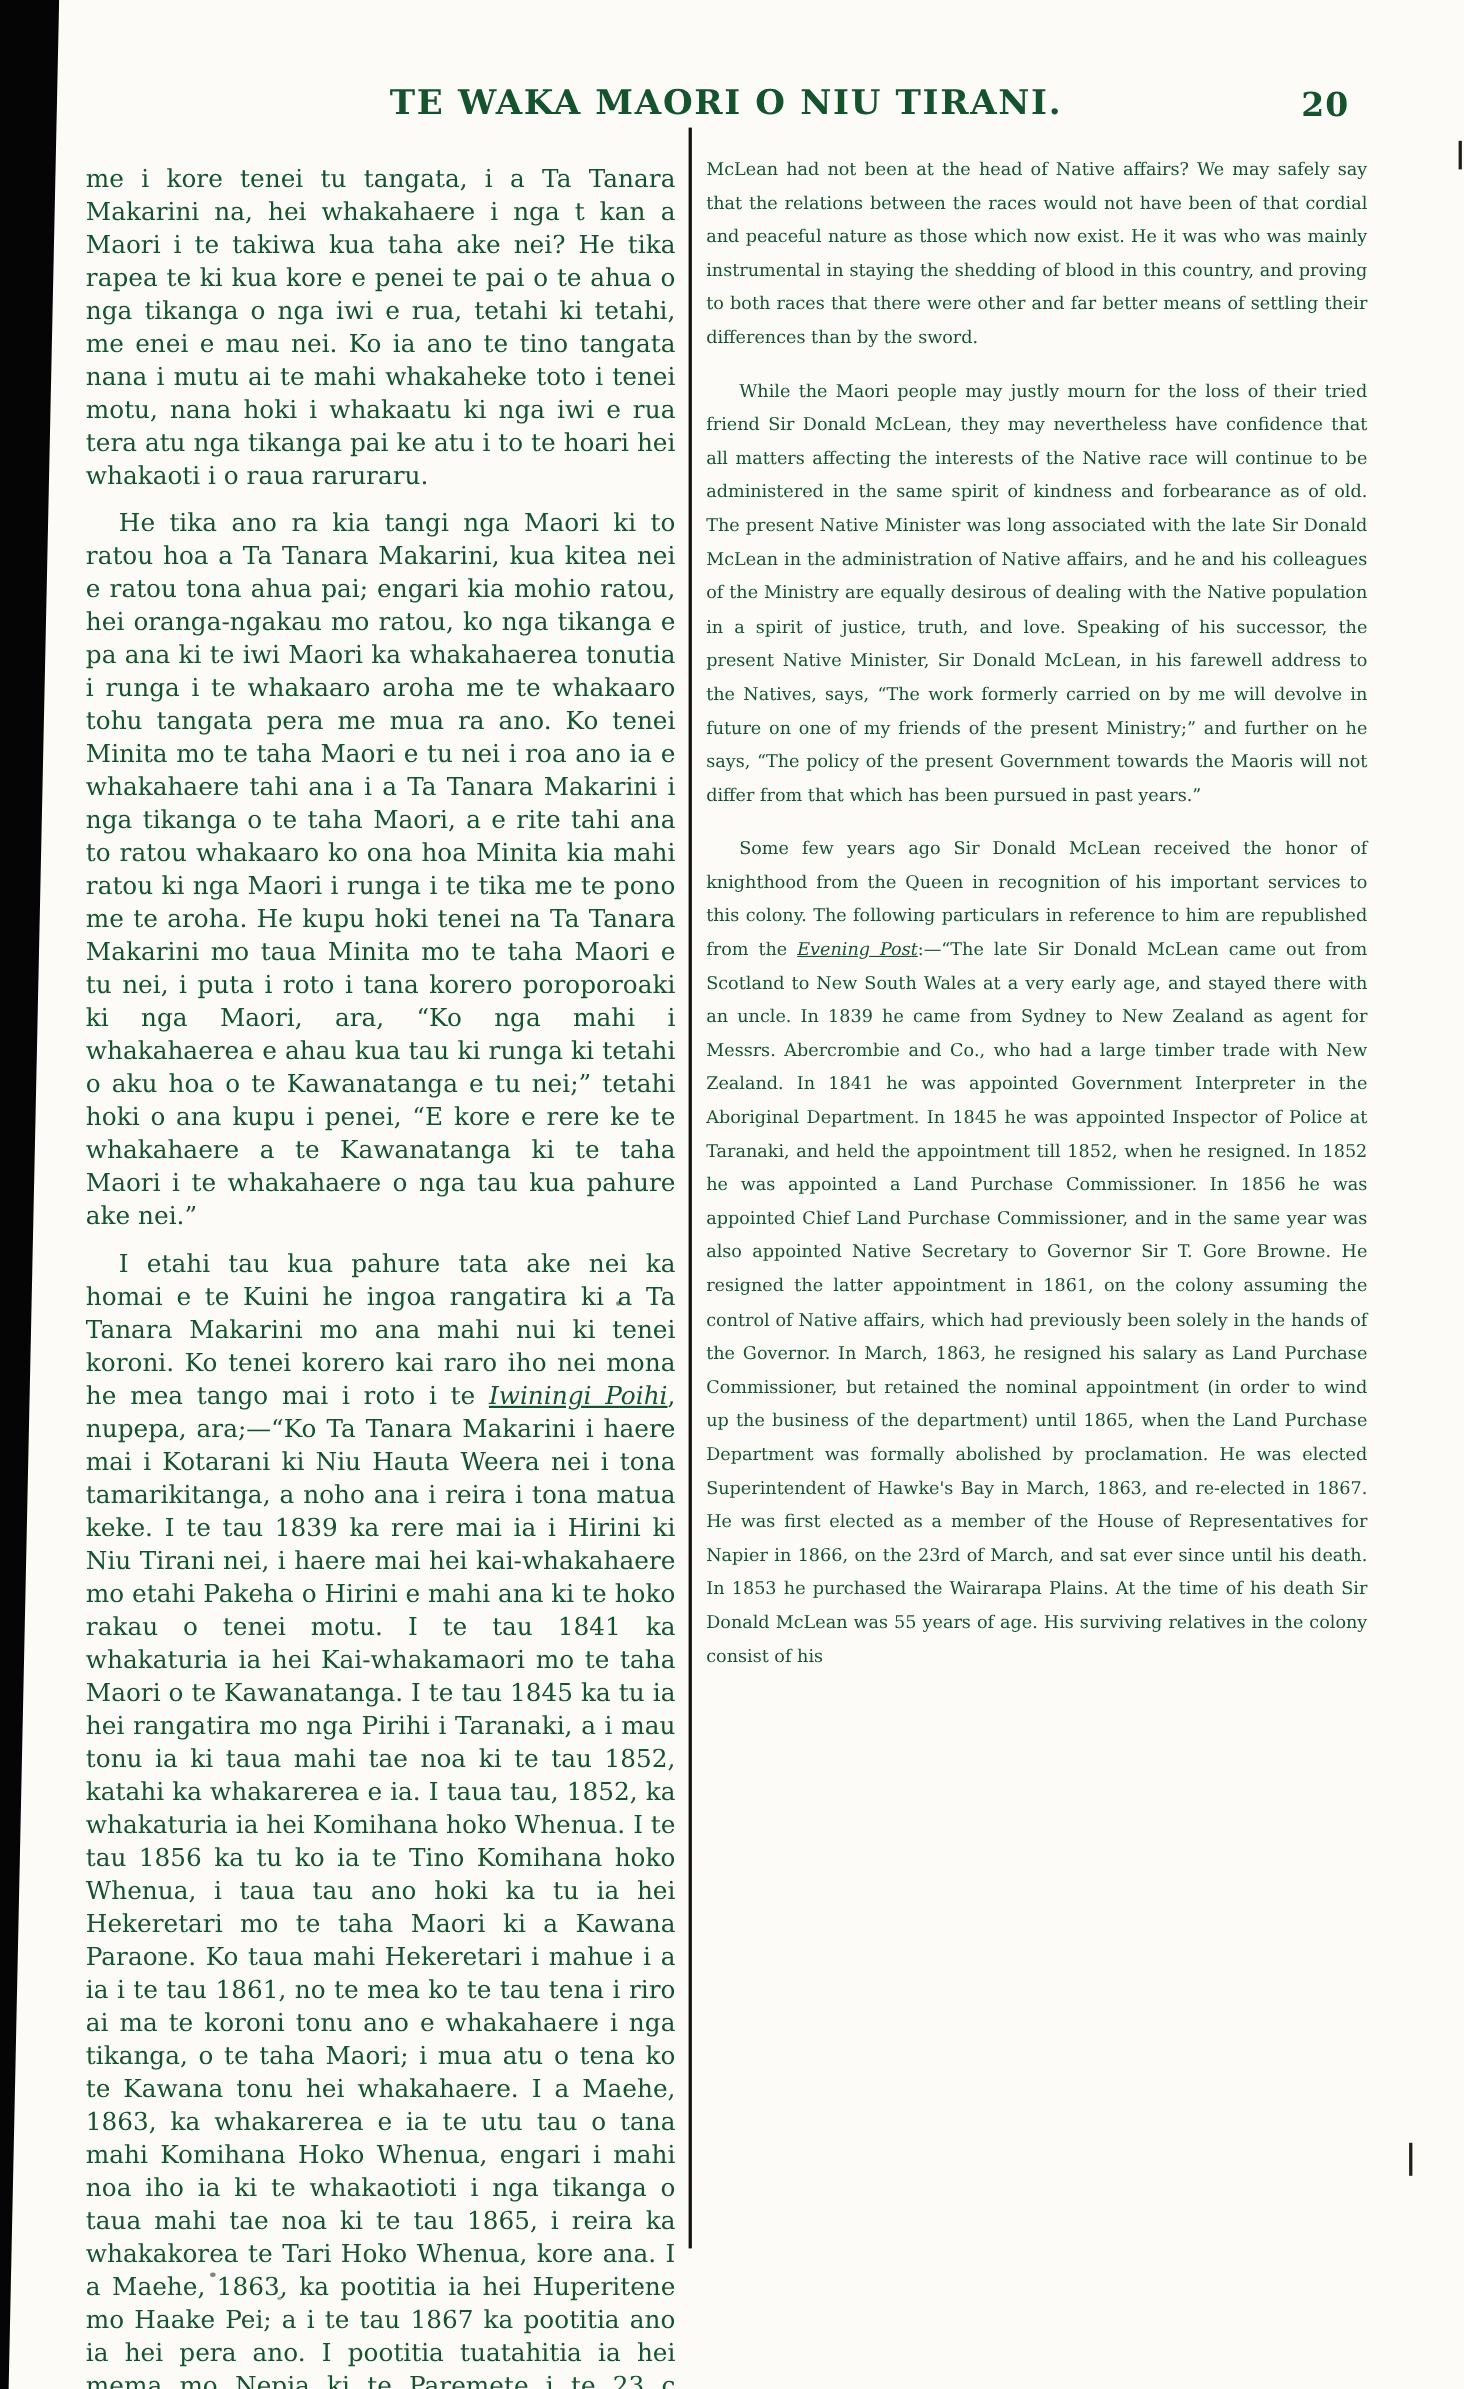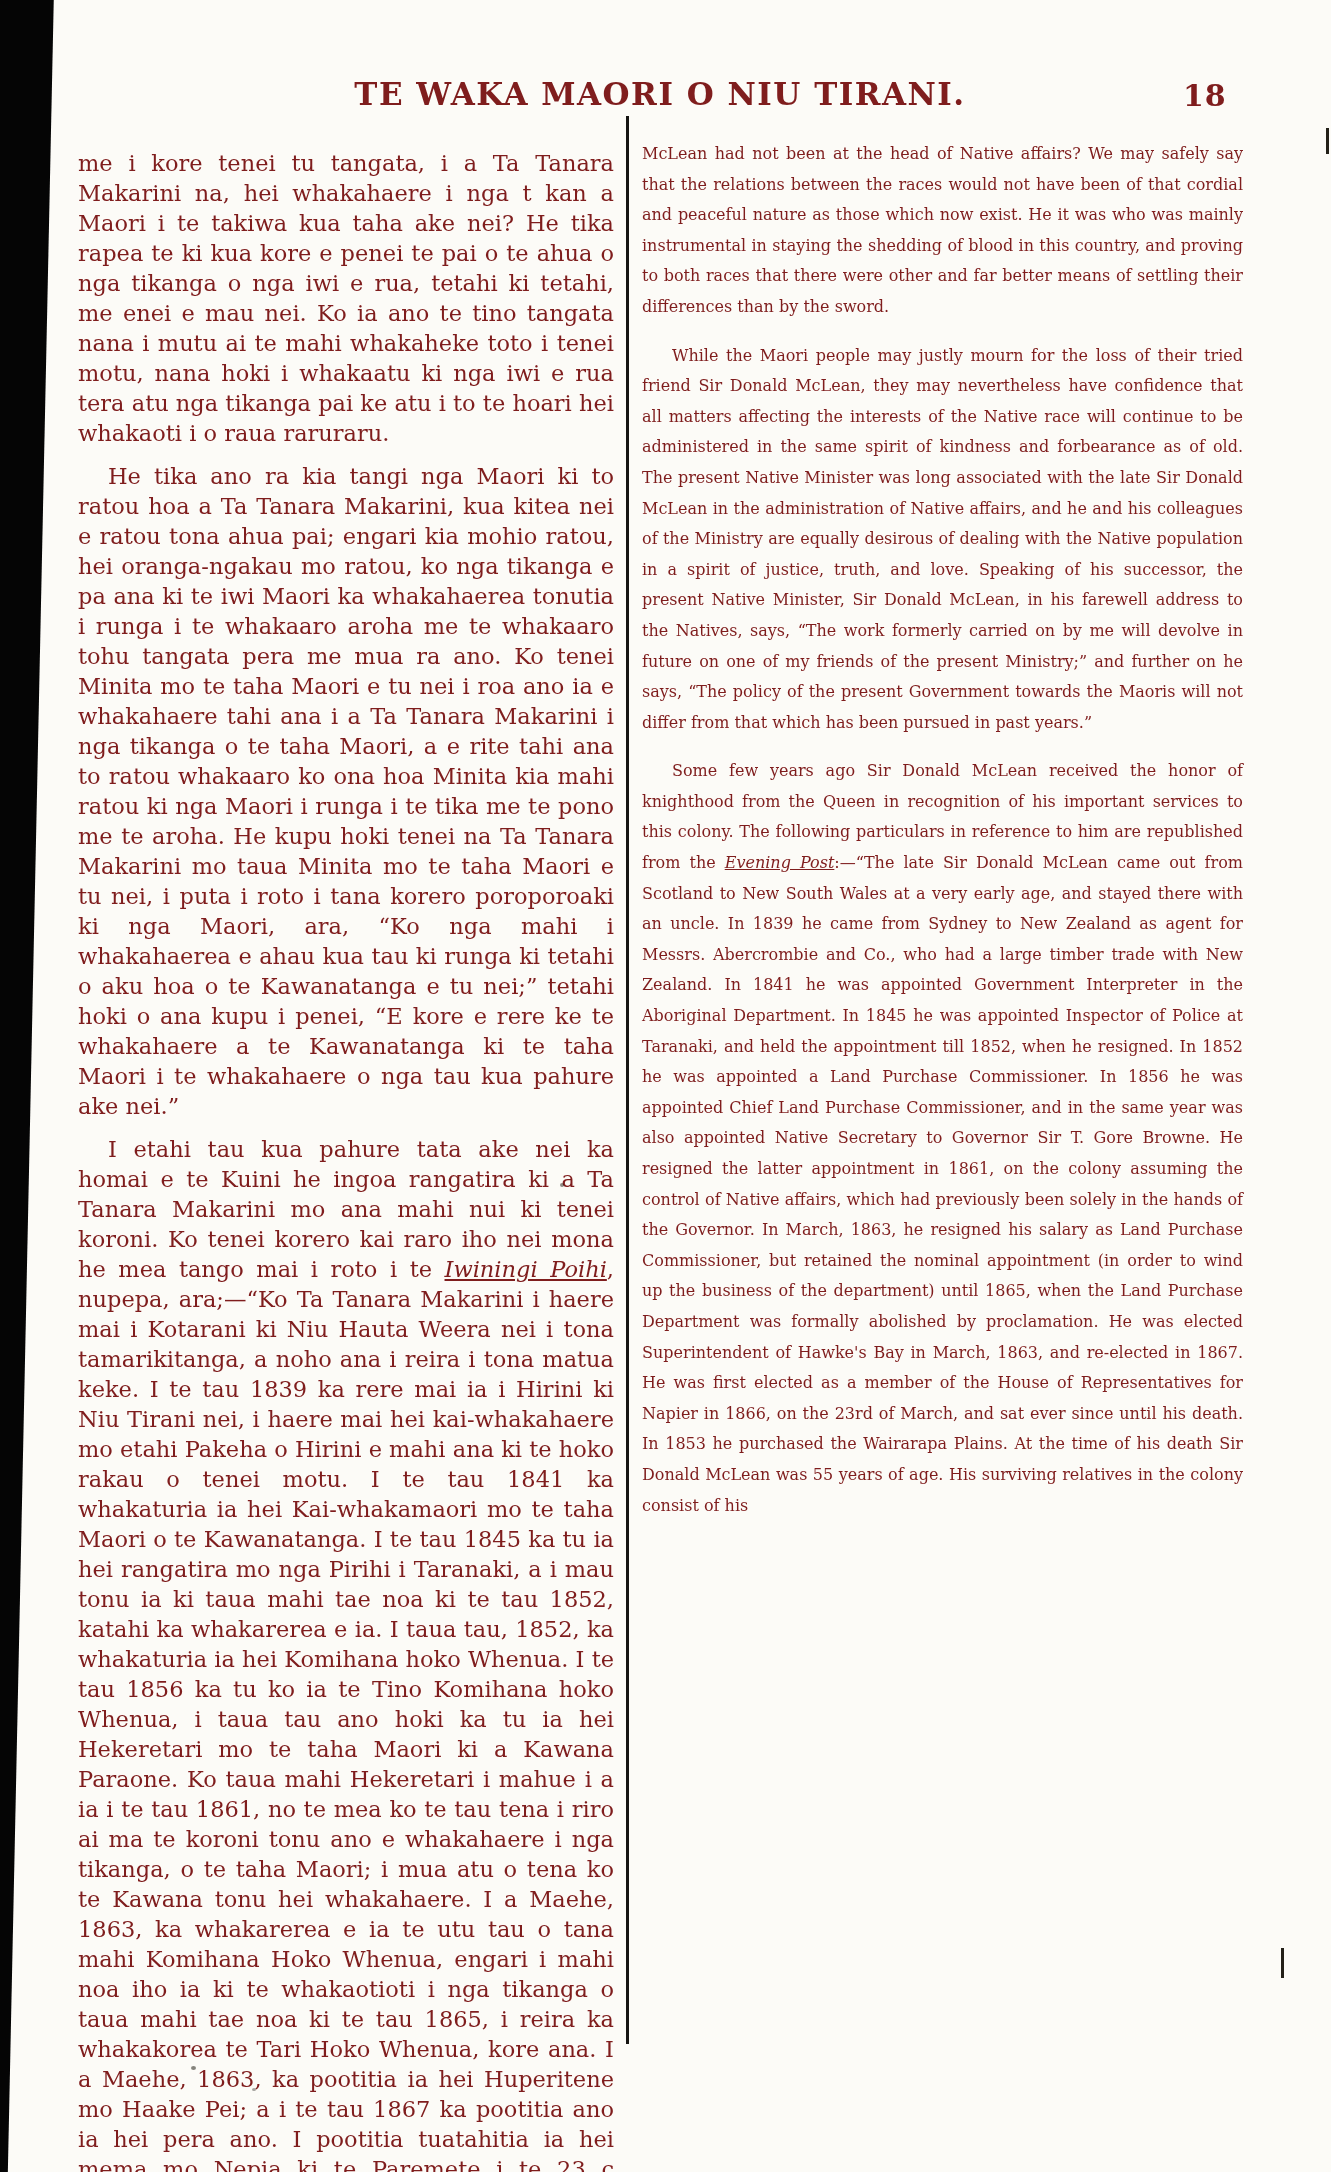--- a/index.html
+++ b/index.html
@@ -1,21 +1,21 @@
 <!DOCTYPE html>
 <html><head>
 <meta charset="utf-8">
 <style>
   html,body{margin:0;padding:0;background:#d8d5cd;}
   .page{
     position:relative;
     width:1331px;height:2172px;
     background:#fcfbf7;
     font-family:"DejaVu Serif", serif;
-    color:#7f1d1d;
+    color:#14532d;
     overflow:hidden;
   }
   .masthead{
     position:absolute;left:60px;top:76px;width:1200px;
     text-align:center;
     font-size:31px;font-weight:bold;letter-spacing:1.5px;
     white-space:nowrap;
   }
   .page-number{
     position:absolute;left:1183px;top:78px;
@@ -46,21 +46,21 @@
 </style>
 </head>
 <body>
 
 <div class="page">
 
   <div class="edge-bar"></div>
 
   <div class="masthead">TE WAKA MAORI O NIU TIRANI.</div>
 
-  <div class="page-number">18</div>
+  <div class="page-number">20</div>
 
   <div class="divider"></div>
 
   <div class="column col-left">
       <p class="para"><span>me i kore tenei tu tangata, i a Ta Tanara Makarini na, hei whakahaere i nga t kan a Maori i te takiwa kua taha ake nei?  He tika rapea te ki kua kore e penei te pai o te ahua o nga tikanga o nga iwi e rua, tetahi ki tetahi, me enei e mau nei.  Ko ia ano te tino tangata nana i mutu ai te mahi whakaheke toto i tenei motu, nana hoki i whakaatu ki nga iwi e rua tera atu nga tikanga pai ke atu i to te hoari hei whakaoti i o raua raruraru.</span></p>
       <p class="para indent"><span>He tika ano ra kia tangi nga Maori ki to ratou hoa a Ta Tanara Makarini, kua kitea nei e ratou tona ahua pai; engari kia mohio ratou, hei oranga-ngakau mo ratou, ko nga tikanga e pa ana ki te iwi Maori ka whakahaerea tonutia i runga i te whakaaro aroha me te whakaaro tohu tangata pera me mua ra ano.  Ko tenei Minita mo te taha Maori e tu nei i roa ano ia e whakahaere tahi ana i a Ta Tanara Makarini i nga tikanga o te taha Maori, a e rite tahi ana to ratou whakaaro ko ona hoa Minita kia mahi ratou ki nga Maori i runga i te tika me te pono me te aroha. He kupu hoki tenei na Ta Tanara Makarini mo taua Minita mo te taha Maori e tu nei, i puta i roto i tana korero poroporoaki ki nga Maori, ara, “Ko nga mahi i whakahaerea e ahau kua tau ki runga ki tetahi o aku hoa o te Kawanatanga e tu nei;” tetahi hoki o ana kupu i penei, “E kore e rere ke te whakahaere a te Kawanatanga ki te taha Maori i te whakahaere o nga tau kua pahure ake nei.”</span></p>
       <p class="para indent"><span>I etahi tau kua pahure tata ake nei ka homai e te Kuini he ingoa rangatira ki a Ta Tanara Makarini mo ana mahi nui ki tenei koroni.  Ko tenei korero kai raro iho nei mona he mea tango mai i roto i te </span><em>Iwiningi Poihi</em><span>, nupepa, ara;—“Ko Ta Tanara Makarini i haere mai i Kotarani ki Niu Hauta Weera nei i tona tamarikitanga, a noho ana i reira i tona matua keke.  I te tau 1839 ka rere mai ia i Hirini ki Niu Tirani nei, i haere mai hei kai-whakahaere mo etahi Pakeha o Hirini e mahi ana ki te hoko rakau o tenei motu.  I te tau 1841 ka whakaturia ia hei Kai-whakamaori mo te taha Maori o te Kawanatanga.  I te tau 1845 ka tu ia hei rangatira mo nga Pirihi i Taranaki, a i mau tonu ia ki taua mahi tae noa ki te tau 1852, katahi ka whakarerea e ia.  I taua tau, 1852, ka whakaturia ia hei Komihana hoko Whenua.  I te tau 1856 ka tu ko ia te Tino Komihana hoko Whenua, i taua tau ano hoki ka tu ia hei Hekeretari mo te taha Maori ki a Kawana Paraone.  Ko taua mahi Hekeretari i mahue i a ia i te tau 1861, no te mea ko te tau tena i riro ai ma te koroni tonu ano e whakahaere i nga tikanga, o te taha Maori; i mua atu o tena ko te Kawana tonu hei whakahaere.  I a Maehe, 1863, ka whakarerea e ia te utu tau o tana mahi Komihana Hoko Whenua, engari i mahi noa iho ia ki te whakaotioti i nga tikanga o taua mahi tae noa ki te tau 1865, i reira ka whakakorea te Tari Hoko Whenua, kore ana.  I a Maehe, 1863, ka pootitia ia hei Huperitene mo Haake Pei; a i te tau 1867 ka pootitia ano ia hei pera ano.  I pootitia tuatahitia ia hei mema mo Nepia ki te Paremete i te 23 c Maehe, 1866, a noho tonu ia hei mema taea noatia tona matenga.  Nana nga parae o Wairarapa i hoko i te tau 1853.  Kua</span></p>
     </div>
 
   <div class="column col-right">

